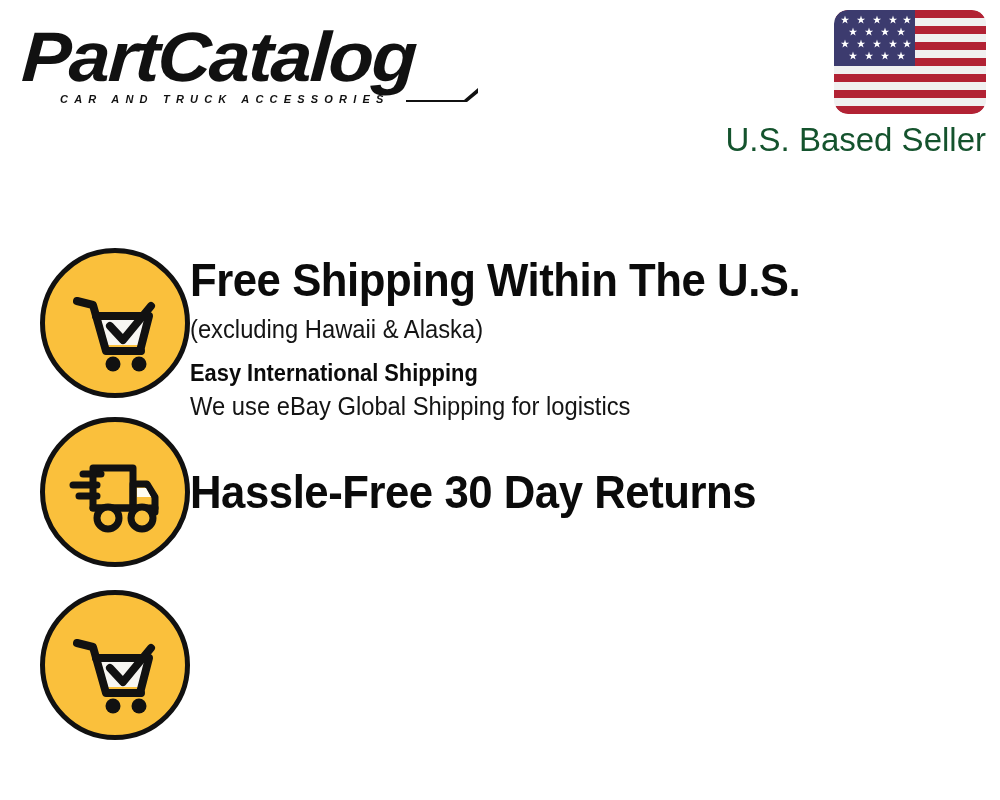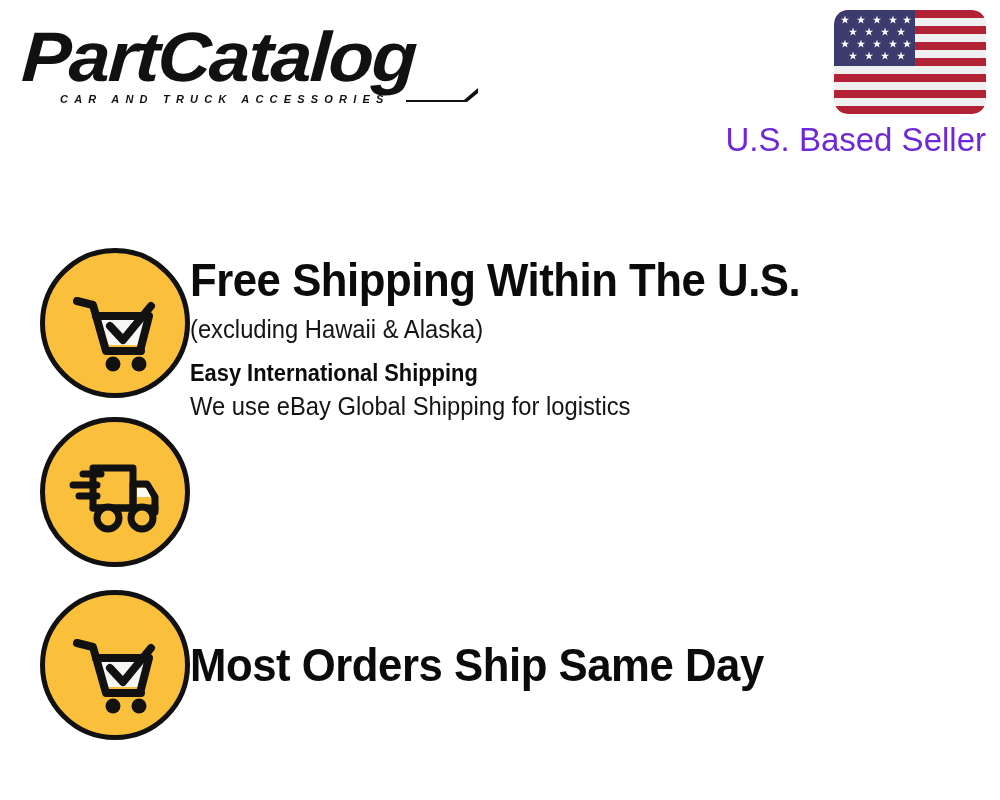--- a/index.html
+++ b/index.html
@@ -88,21 +88,21 @@
     display: inline-block;
     position: relative;
     background: #f2f2f2;
   }
   .flag svg { display: block; }
   .us-seller-label {
     font-family: "Liberation Sans", sans-serif;
     font-weight: 400;
     font-size: 33px;
     line-height: 40px;
-    color: #6d28d9;
+    color: #14532d;
     margin-top: 2px;
     white-space: nowrap;
     letter-spacing: 0px;
   }
 
   
   .features {
     position: absolute;
     left: 0;
     top: 240px;
@@ -291,32 +291,32 @@
           <path d="M70 44 L84 44 L92 57 L92 72 L70 72 Z" fill="none" stroke="#111111" stroke-width="7" stroke-linejoin="round"></path>
 
           <path d="M74 48 L83 48 L88 57 L74 57 Z" fill="#FFFDF3"></path>
 
           <path d="M30 68 L92 68" stroke="#111111" stroke-width="7" stroke-linecap="round"></path>
 
           <circle cx="45" cy="78" r="11" fill="#FAC03C" stroke="#111111" stroke-width="7"></circle>
           <circle cx="79" cy="78" r="11" fill="#FAC03C" stroke="#111111" stroke-width="7"></circle>
         </svg>
       </div>
+      <div class="feature-text">
+        <div class="headline">Hassle-Free 30 Day Returns</div>
+      </div>
     </div>
 
     <div class="feature-row row-2">
       <div class="icon-badge">
         <svg width="104" height="104" viewBox="0 0 104 104">
           <polygon points="37,46 83,46 75,74 45,74" fill="#F7F6F2"></polygon>
           <path d="M14 30 L30 34 L43 80 L78 80" fill="none" stroke="#111111" stroke-width="8" stroke-linecap="round" stroke-linejoin="round"></path>
           <path d="M33 45 L86 45 L77 80" fill="none" stroke="#111111" stroke-width="8" stroke-linecap="round" stroke-linejoin="round"></path>
           <path d="M47 55 L60 69 L88 35" fill="none" stroke="#111111" stroke-width="8" stroke-linecap="round" stroke-linejoin="round"></path>
           <circle cx="50" cy="93" r="7.5" fill="#111111"></circle>
           <circle cx="76" cy="93" r="7.5" fill="#111111"></circle>
         </svg>
       </div>
-      <div class="feature-text">
-        <div class="headline">Most Orders Ship Same Day</div>
-      </div>
     </div>
 
   </div>
 </div>
 
 </body></html>

